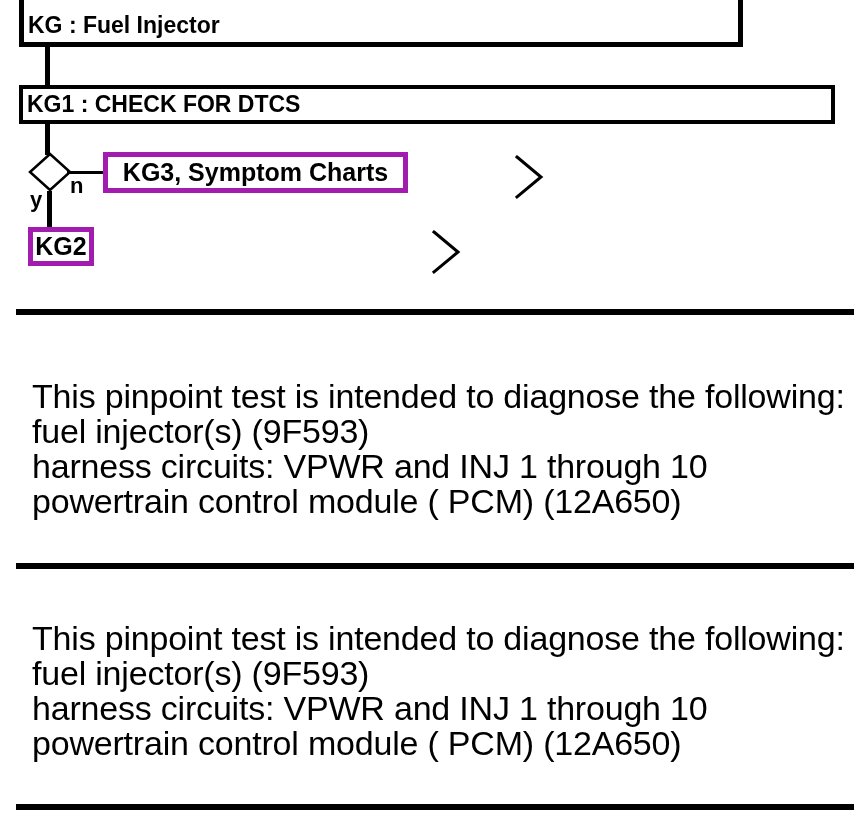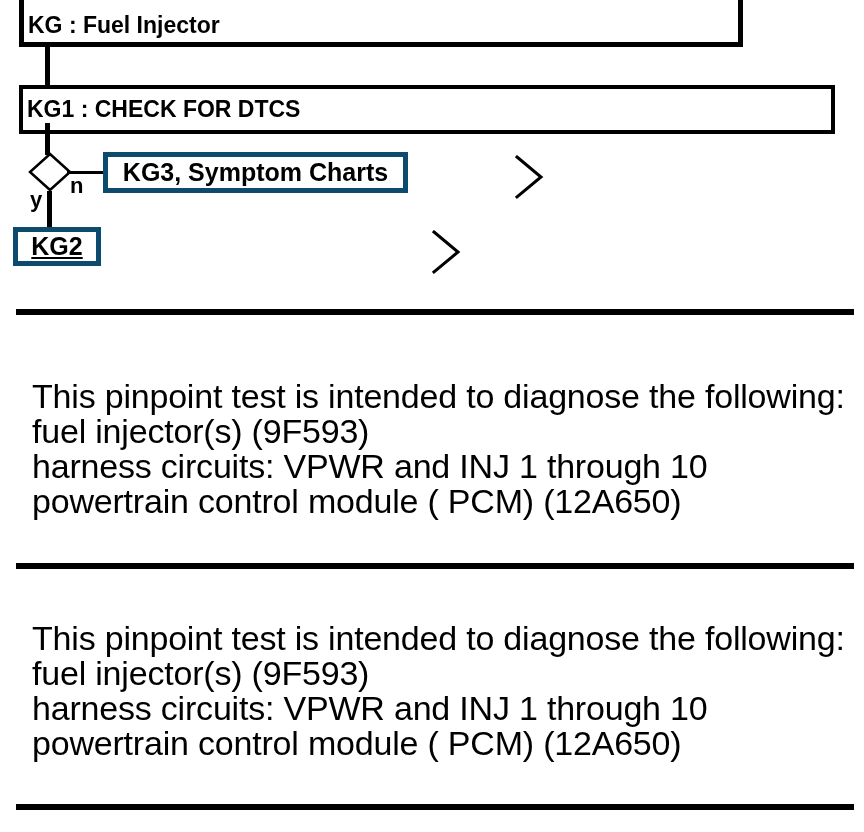--- a/index.html
+++ b/index.html
@@ -17,21 +17,21 @@
     position:absolute;
     box-sizing:border-box;
     background:#ffffff;
     display:flex;align-items:center;
     font-weight:bold;
     white-space:nowrap;
     overflow:hidden;
   }
   .fc-box.open-top{border:5px solid #000;border-top:none;}
   .fc-box.thin{border:4px solid #000;}
-  .fc-box.thick{border:5px solid #0c4a6e;}
+  .fc-box.thick{border:5px solid #a21caf;}
   .fc-label{font-size:23px;padding-left:4px;line-height:1;}
   .fc-small-label{font-size:25px;line-height:1;width:100%;text-align:center;}
   
   .conn{position:absolute;background:#000;}
   
   .branch-label{
     position:absolute;font-weight:bold;font-size:22px;line-height:1;
   }
   
   .hrule{position:absolute;left:16px;width:838px;height:6px;background:#000;}
@@ -48,42 +48,42 @@
 <body>
 
 <div id="page">
 
   <div class="fc-box open-top" style="left:19px;top:0px;width:724px;height:47px;">
     <span class="fc-label" style="padding-top:9px;">KG : Fuel Injector</span>
   </div>
 
   <div class="conn" style="left:45px;top:46px;width:5px;height:40px;"></div>
 
-  <div class="fc-box thin" style="left:19px;top:85px;width:816px;height:49px;">
+  <div class="fc-box thin" style="left:19px;top:85px;width:816px;height:39px;">
     <span class="fc-label">KG1 : CHECK FOR DTCS</span>
   </div>
 
   <div class="conn" style="left:45px;top:123px;width:5px;height:32px;"></div>
 
   <svg class="abs" style="left:28px;top:151px;" width="44" height="42" viewBox="0 0 44 42">
     <polygon points="22,3 42,21 22,39 2,21" fill="#ffffff" stroke="#000000" stroke-width="2.5"></polygon>
   </svg>
 
   <span class="branch-label" style="left:30px;top:189px;">y</span>
   <span class="branch-label" style="left:70px;top:175px;">n</span>
 
   <div class="conn" style="left:67px;top:171px;width:36px;height:3px;"></div>
 
   <div class="fc-box thick" style="left:103px;top:152px;width:305px;height:41px;">
     <span class="fc-small-label">KG3, Symptom Charts</span>
   </div>
 
   <div class="conn" style="left:47px;top:191px;width:5px;height:37px;"></div>
 
-  <div class="fc-box thick" style="left:13px;top:227px;width:88px;height:39px;text-decoration:underline;">
+  <div class="fc-box thick" style="left:28px;top:227px;width:66px;height:39px;">
     <span class="fc-small-label">KG2</span>
   </div>
 
   <svg class="abs" style="left:510px;top:150px;" width="38" height="54" viewBox="0 0 38 54">
     <polyline points="7,7 31,27 7,47" fill="none" stroke="#000000" stroke-width="3" stroke-linecap="square" stroke-linejoin="miter"></polyline>
   </svg>
   <svg class="abs" style="left:427px;top:225px;" width="38" height="54" viewBox="0 0 38 54">
     <polyline points="7,7 31,27 7,47" fill="none" stroke="#000000" stroke-width="3" stroke-linecap="square" stroke-linejoin="miter"></polyline>
   </svg>
 

